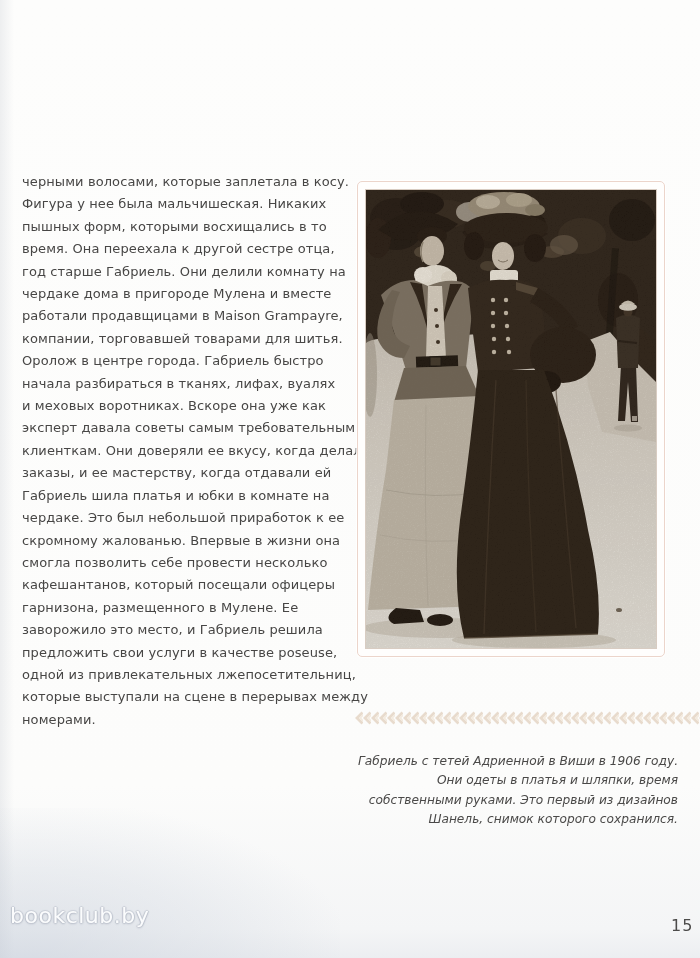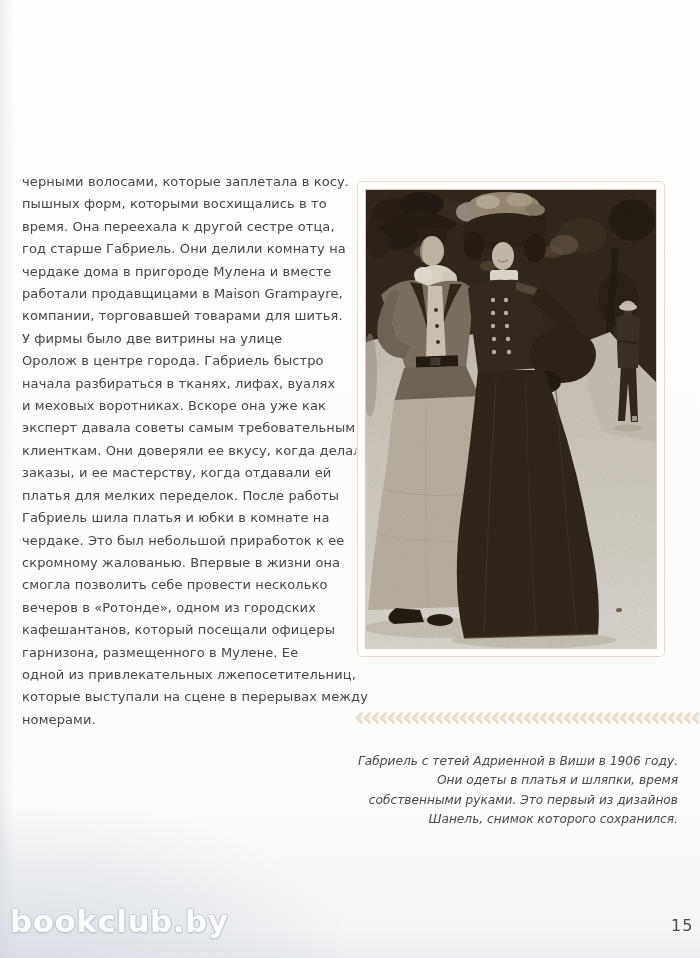--- a/index.html
+++ b/index.html
@@ -44,57 +44,57 @@
   }
   .cap-line{white-space:nowrap;}
   
   .corner-shade{
     position:absolute;left:0;bottom:0;width:340px;height:150px;
     background:radial-gradient(ellipse at 8% 105%,rgba(198,206,218,.55) 0%,rgba(198,206,218,.25) 45%,rgba(198,206,218,0) 75%);
     pointer-events:none;
   }
   .watermark{
     position:absolute;left:10px;top:903px;
-    font-size:31px;font-weight:bold;letter-spacing:.5px;
+    font-size:22px;font-weight:normal;letter-spacing:.5px;
     color:#fbfcfd;
     text-shadow:0 0 1px #c3c8d1,0 1px 2px #b4bac6,0 -1px 1px #ced3db,1px 0 1px #c3c8d1,-1px 0 1px #c3c8d1;
   }
   .page-number{
     position:absolute;left:671px;top:916px;
     font-size:16px;color:#4c4b4a;letter-spacing:1px;
   }
 </style>
 </head>
 <body>
 
 <div class="page">
 
   <div class="body-text">
       <div class="t-line">черными волосами, которые заплетала в косу.</div>
+      <div class="t-line">Фигура у нее была мальчишеская. Никаких</div>
       <div class="t-line">пышных форм, которыми восхищались в то</div>
       <div class="t-line">время. Она переехала к другой сестре отца,</div>
       <div class="t-line">год старше Габриель. Они делили комнату на</div>
       <div class="t-line">чердаке дома в пригороде Мулена и вместе</div>
       <div class="t-line">работали продавщицами в Maison Grampayre,</div>
       <div class="t-line">компании, торговавшей товарами для шитья.</div>
-      <div class="t-line">У фирмы было две витрины на улице</div>
       <div class="t-line">Оролож в центре города. Габриель быстро</div>
       <div class="t-line">начала разбираться в тканях, лифах, вуалях</div>
       <div class="t-line">и меховых воротниках. Вскоре она уже как</div>
       <div class="t-line">эксперт давала советы самым требовательным</div>
       <div class="t-line">клиенткам. Они доверяли ее вкусу, когда делали</div>
       <div class="t-line">заказы, и ее мастерству, когда отдавали ей</div>
-      <div class="t-line">платья для мелких переделок. После работы</div>
       <div class="t-line">Габриель шила платья и юбки в комнате на</div>
       <div class="t-line">чердаке. Это был небольшой приработок к ее</div>
       <div class="t-line">скромному жалованью. Впервые в жизни она</div>
       <div class="t-line">смогла позволить себе провести несколько</div>
-      <div class="t-line">вечеров в «Ротонде», одном из городских</div>
       <div class="t-line">кафешантанов, который посещали офицеры</div>
       <div class="t-line">гарнизона, размещенного в Мулене. Ее</div>
+      <div class="t-line">заворожило это место, и Габриель решила</div>
+      <div class="t-line">предложить свои услуги в качестве poseuse,</div>
       <div class="t-line">одной из привлекательных лжепосетительниц,</div>
       <div class="t-line">которые выступали на сцене в перерывах между</div>
       <div class="t-line">номерами.</div>
     </div>
 
   <figure class="photo-frame" style="margin:0">
     <svg width="290" height="458" viewBox="0 0 290 458" role="img" aria-label="Черно-белая фотография 1906 года: две женщины в длинных платьях и больших шляпах на прогулке в парке Виши">
       <defs>
         <linearGradient id="groundGrad" x1="0" y1="0" x2="0" y2="1">
           <stop offset="0%" stop-color="#c6c0b5"></stop>

